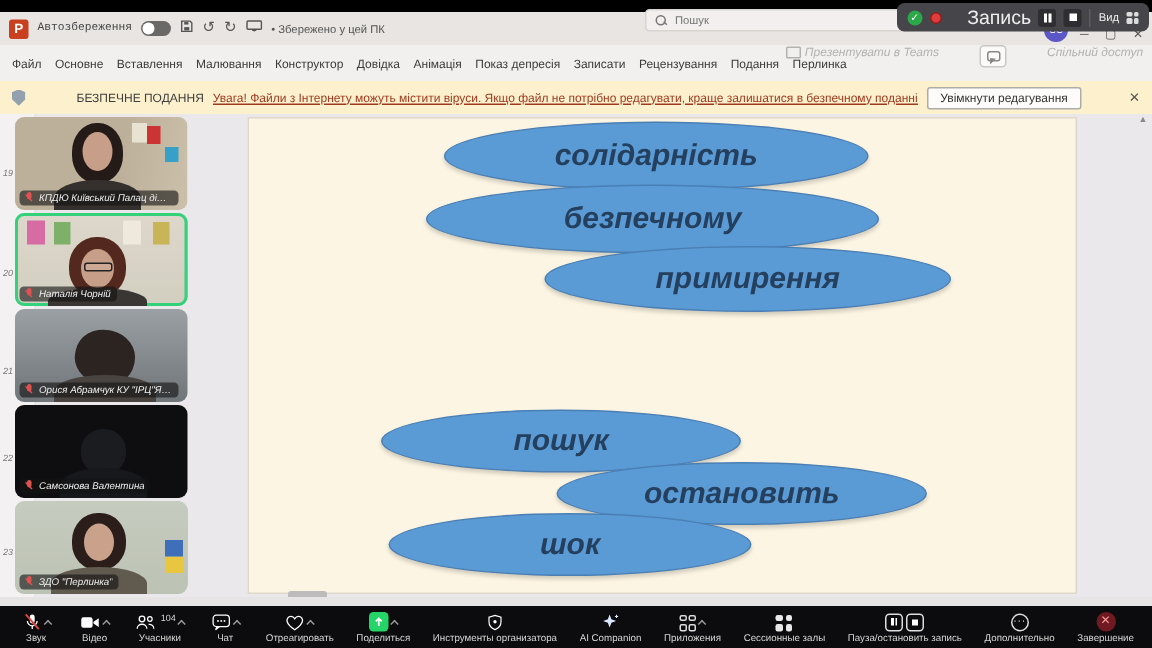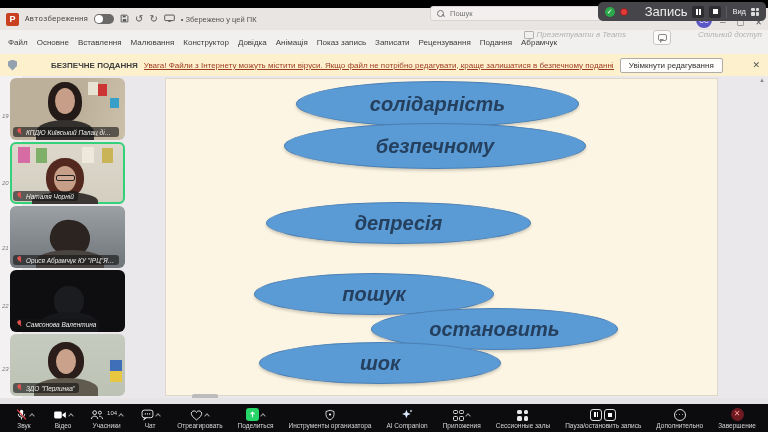--- a/index.html
+++ b/index.html
@@ -44,21 +44,21 @@
   .ribright{position:absolute;right:6px;top:0;height:24px;display:flex;align-items:flex-start;gap:27px;font-style:italic;}
   .grayed{font-size:8px;color:#b3b1ae;white-space:nowrap;display:flex;align-items:center;gap:3px;}
   .teamico{width:10px;height:8px;border:1px solid #b3b1ae;border-radius:1px;}
   .cmtbtn{width:18px;height:15px;border:1px solid #c9c7c5;background:#fbfaf9;border-radius:3px;display:flex;align-items:center;justify-content:center;}
   .bubble{width:9px;height:7px;border:1px solid #8a8886;border-radius:2px;position:relative;}
   .bubble::after{content:"";position:absolute;left:1px;bottom:-3px;border:2px solid transparent;border-top-color:#8a8886;border-left-color:#8a8886;width:0;height:0;}
 
   
   .warnbar{position:absolute;left:0;top:54px;width:768px;height:22px;background:#fcf0cd;display:flex;align-items:center;padding:0 8px;gap:6px;}
   .shield{width:9px;height:11px;background:#93a0ae;clip-path:polygon(50% 0,100% 18%,100% 60%,50% 100%,0 60%,0 18%);}
-  .warntitle{font-size:8px;font-weight:bold;color:#3e3e3e;white-space:nowrap;padding-left:28px;}
+  .warntitle{font-size:8px;font-weight:normal;color:#3e3e3e;white-space:nowrap;padding-left:28px;}
   .warnmsg{font-size:8px;color:#9e3a1f;text-decoration:underline;white-space:nowrap;overflow:hidden;max-width:470px;}
   .warnbtn{font-size:8px;color:#333;background:#fdfcfb;border:1px solid #aeaca9;border-radius:2px;padding:2px 8px;white-space:nowrap;}
   .warnclose{margin-left:auto;font-size:9px;color:#555;}
 
   
   .workspace{position:absolute;left:0;top:76px;width:768px;height:322px;background:#eae8ea;font-style:italic;}
   .thumbpanel{position:absolute;left:0;top:0;width:24px;height:322px;background:#f3f1f2;border-right:1px solid #e2e0e1;}
   .thumbnum{position:absolute;left:2px;font-size:6px;color:#7a7a7a;}
   .upArrow{position:absolute;right:3px;top:1px;font-size:6px;color:#888;}
 
@@ -196,25 +196,25 @@
   </div>
 
   <div class="ribbon">
     <span class="rtab">Файл</span>
     <span class="rtab">Основне</span>
     <span class="rtab">Вставлення</span>
     <span class="rtab">Малювання</span>
     <span class="rtab">Конструктор</span>
     <span class="rtab">Довідка</span>
     <span class="rtab">Анімація</span>
-    <span class="rtab">Показ запись</span>
+    <span class="rtab">Показ депресія</span>
     <span class="rtab">Записати</span>
     <span class="rtab">Рецензування</span>
     <span class="rtab">Подання</span>
-    <span class="rtab">Абрамчук</span>
+    <span class="rtab">Перлинка</span>
     <div class="ribright">
       <span class="grayed">
         <span class="teamico"></span>
         <span>Презентувати в Teams</span>
       </span>
       <span class="cmtbtn">
           <span class="bubble"></span>
         </span>
       <span class="grayed">
         <span>Спільний доступ</span>
@@ -239,22 +239,22 @@
     <span class="thumbnum" style="top:290px">23</span>
     <span class="upArrow">▲</span>
 
     <div class="slide">
       <div class="el e1">
           <span>солідарність</span>
         </div>
       <div class="el e2">
           <span>безпечному</span>
         </div>
-      <div class="el e4">
-          <span>депресія</span>
+      <div class="el e3">
+          <span>примирення</span>
         </div>
       <div class="el e6">
           <span>пошук</span>
         </div>
       <div class="el e7">
           <span>остановить</span>
         </div>
       <div class="el e8">
           <span>шок</span>
         </div>

